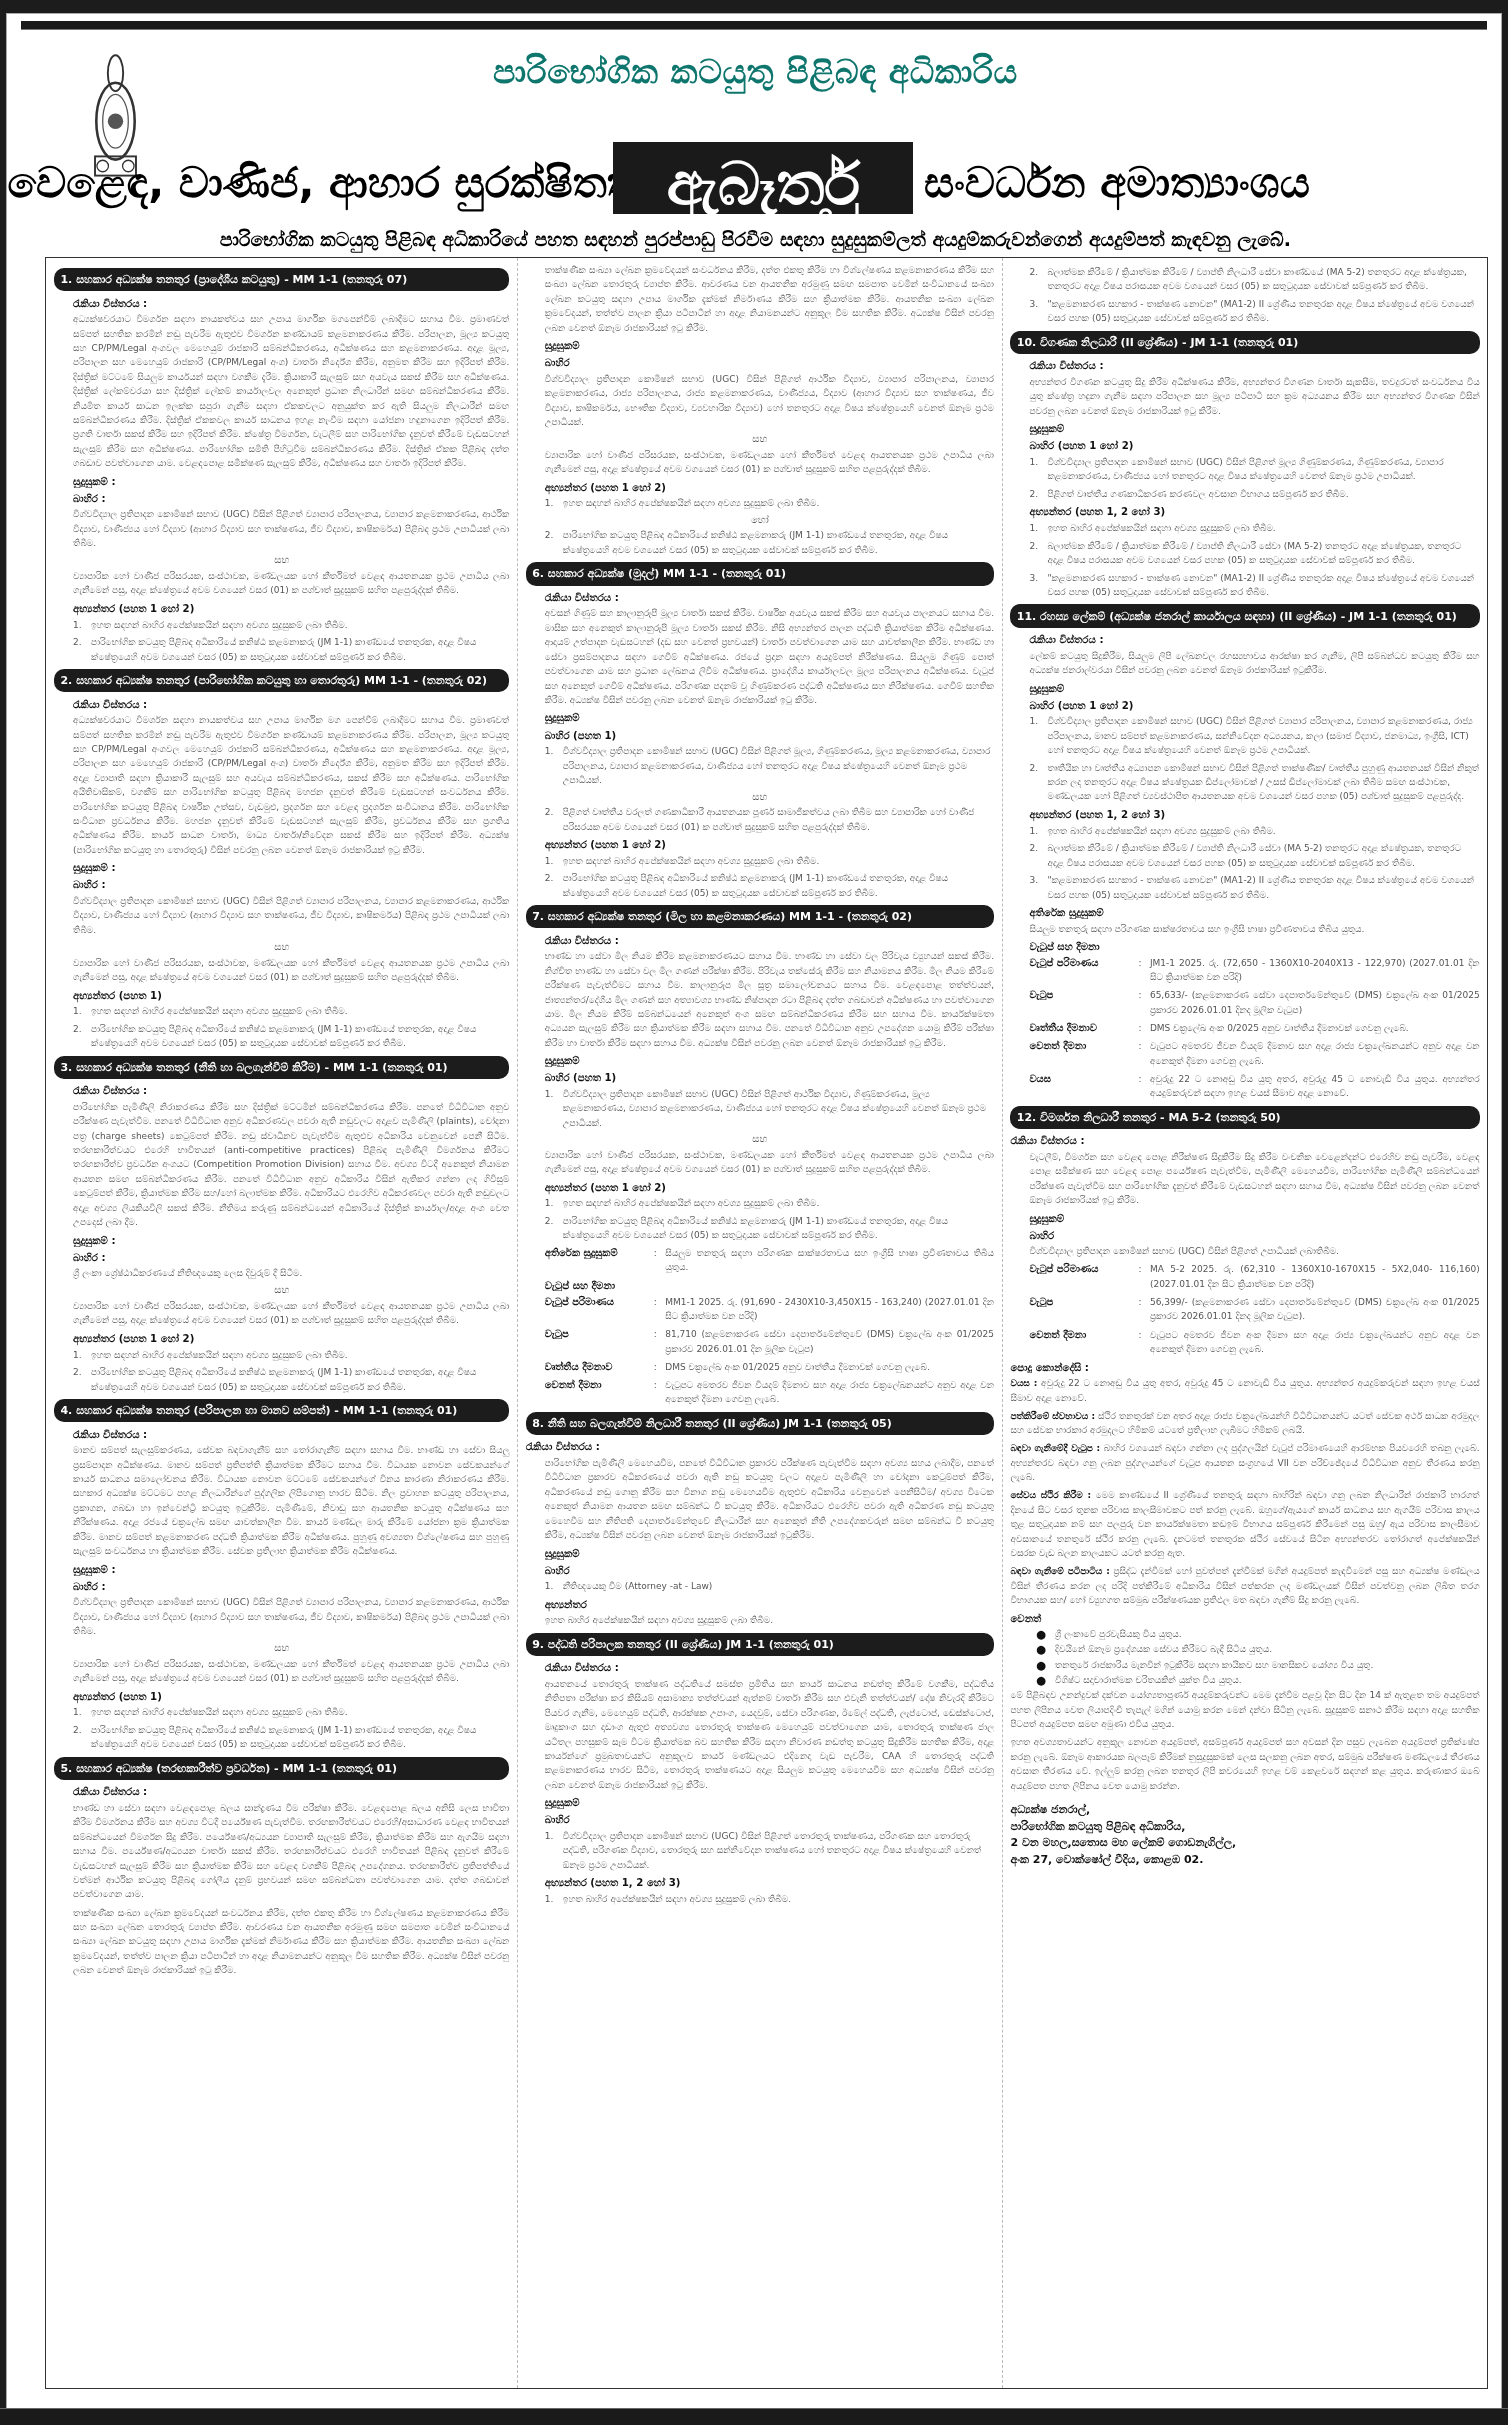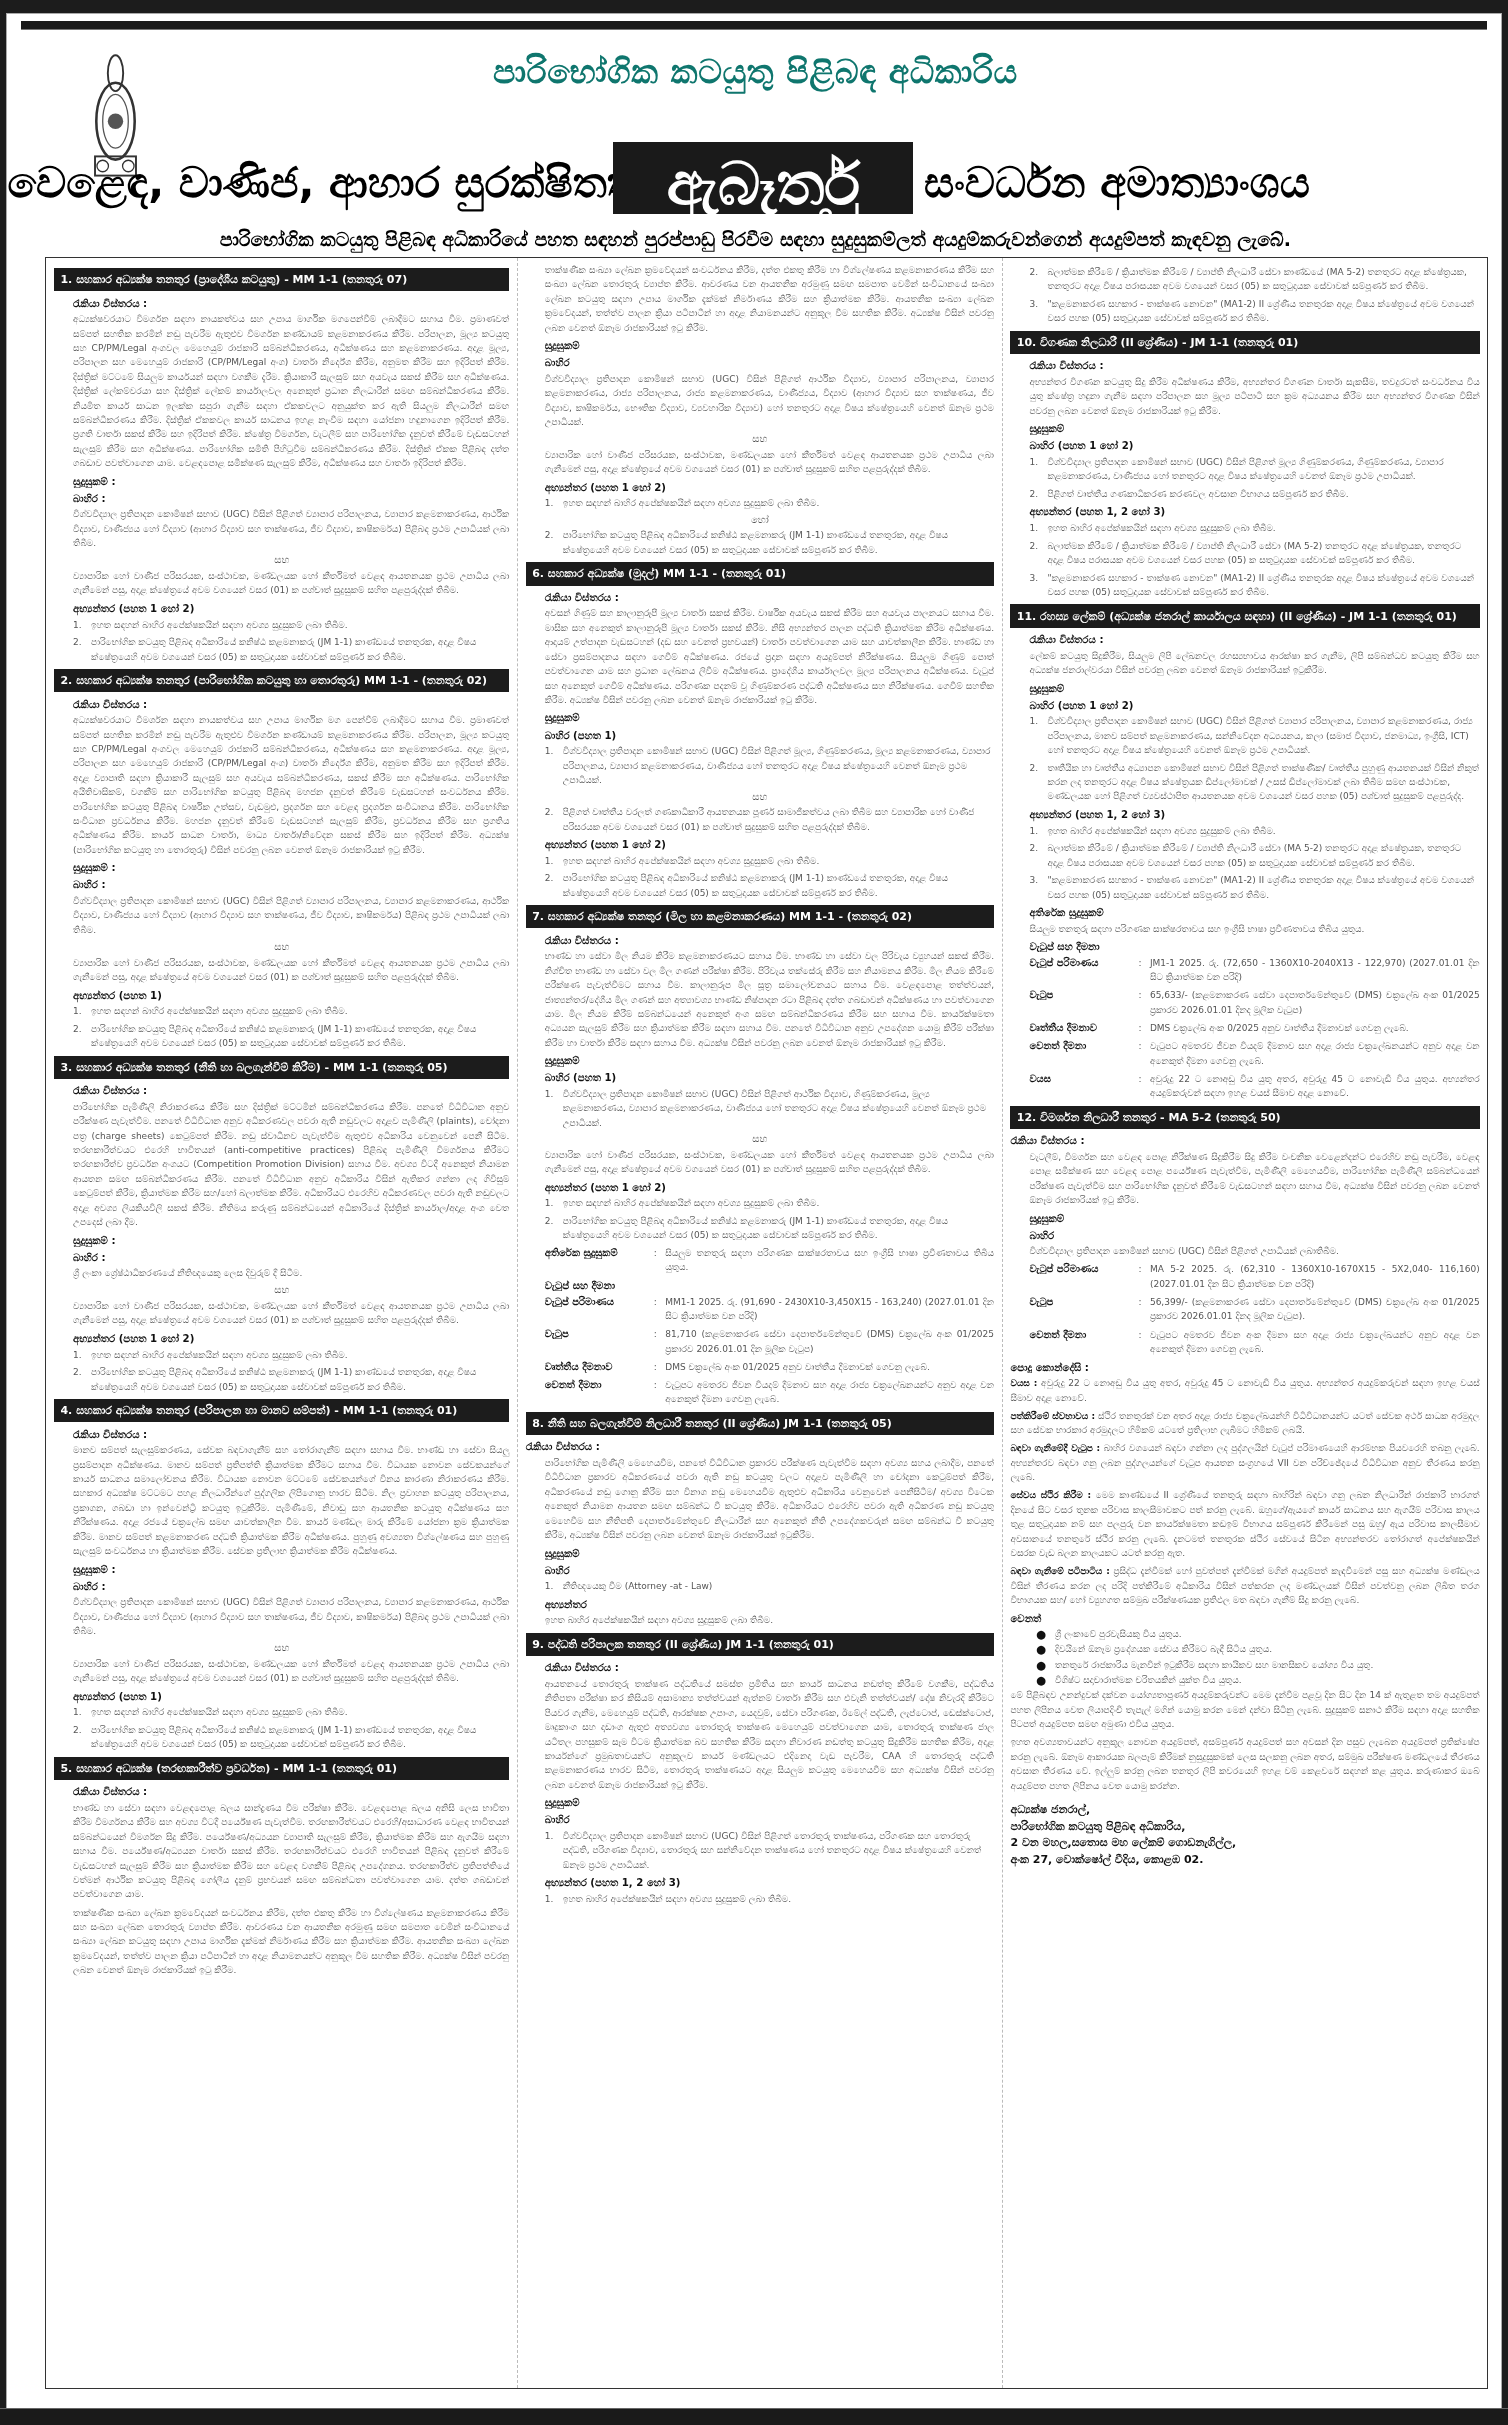--- a/index.html
+++ b/index.html
@@ -16,21 +16,21 @@
   .h-min { position: absolute; left: 0; width: 1496px; top: 96px; text-align: left; font-size: 42px; font-weight: bold; color: #000; margin-top: 48px; }
   .h-badge { position: absolute; left: 606px; top: 128px; width: 300px; height: 72px; background: #1a1a1a; color: #fff; font-size: 59px; font-weight: bold; text-align: center; line-height: 83px; }
   .h-sub { position: absolute; left: 0; width: 1496px; top: 214px; text-align: center; font-size: 19px; font-weight: bold; color: #000; }
 
   .cols { position: absolute; left: 38px; top: 243px; width: 1443px; height: 2132px; border: 1.3px solid #333; background: #fff; display: flex; }
   .col { height: 100%; padding: 5.1px 7.7px; overflow: hidden; position: relative; }
   .col.c1 { width: 472px; border-right: 1.3px dashed #bbb; }
   .col.c2 { width: 485px; border-right: 1.3px dashed #bbb; }
   .col.c3 { width: 485px; }
 
-  .sec-head { background: #1c1c1c; color: #fff; font-size: 11px; font-weight: bold; padding: 5.1px 6.4px; margin: 5.1px 0 6.4px 0; white-space: nowrap; overflow: hidden; }
+  .sec-head { background: #1c1c1c; color: #fff; font-size: 11px; font-weight: bold; padding: 5.1px 6.4px; margin: 5.1px 0 6.4px 0; white-space: nowrap; overflow: hidden; border-radius: 10px; }
   .lbl { font-size: 10.2px; font-weight: bold; color: #111; margin: 5.1px 0 2.6px 19px; }
   .lbl.flush { margin-left: 0; }
   .para { font-size: 9px; line-height: 14.4px; color: #555; text-align: justify; margin: 0 0 3.8px 19px; }
   .para.flush { margin-left: 0; }
   .center { text-align: center; font-size: 10px; color: #555; margin: 2.6px 0; }
   .li { display: flex; font-size: 9px; line-height: 14.4px; color: #555; margin: 1.9px 0 3.2px 19px; }
   .li .n { width: 18px; flex: none; }
   .kv { display: flex; font-size: 9px; line-height: 14.4px; margin: 2.6px 0 3.8px 19px; }
   .kv .k { width: 109px; flex: none; font-weight: bold; color: #111; font-size: 10px; }
   .kv .c { width: 11.5px; flex: none; color: #555; }
@@ -98,21 +98,21 @@
       <div class="lbl">අභ්‍යන්තර (පහත 1)</div>
       <div class="li">
           <span class="n">1.</span>
           <span>ඉහත සඳහන් බාහිර අපේක්ෂකයින් සඳහා අවශ්‍ය සුදුසුකම් ලබා තිබීම.</span>
         </div>
       <div class="li">
           <span class="n">2.</span>
           <span>පාරිභෝගික කටයුතු පිළිබඳ අධිකාරියේ කනිෂ්ඨ කළමනාකරු (JM 1-1) කාණ්ඩයේ තනතුරක, අදාළ විෂය ක්ෂේත්‍රයෙහි අවම වශයෙන් වසර (05) ක සතුටුදායක සේවාවක් සම්පූර්ණ කර තිබීම.</span>
         </div>
 
-      <div class="sec-head">3. සහකාර අධ්‍යක්ෂ තනතුර (නීති හා බලගැන්වීම් කිරීම) - MM 1-1 (තනතුරු 05)</div>
+      <div class="sec-head">3. සහකාර අධ්‍යක්ෂ තනතුර (නීති හා බලගැන්වීම් කිරීම) - MM 1-1 (තනතුරු 01)</div>
       <div class="lbl">රැකියා විස්තරය :</div>
       <div class="para">පාරිභෝගික පැමිණිලි නිරාකරණය කිරීම සහ දිස්ත්‍රික් මට්ටමින් සම්බන්ධීකරණය කිරීම. පනතේ විධිවිධාන අනුව පරීක්ෂණ පැවැත්වීම. පනතේ විධිවිධාන අනුව අධිකරණවල පවරා ඇති නඩුවලට අදාළව පැමිණිලි (plaints), චෝදනා පත්‍ර (charge sheets) කෙටුම්පත් කිරීම. නඩු ස්වාධීනව පැවැත්වීම ඇතුළුව අධිකාරිය වෙනුවෙන් පෙනී සිටීම. තරඟකාරීත්වයට එරෙහි භාවිතයන් (anti-competitive practices) පිළිබඳ පැමිණිලි විමර්ශනය කිරීමට තරඟකාරීත්ව ප්‍රවර්ධන අංශයට (Competition Promotion Division) සහාය වීම. අවශ්‍ය විටදී අනෙකුත් නියාමන ආයතන සමඟ සම්බන්ධීකරණය කිරීම. පනතේ විධිවිධාන අනුව අධිකාරිය විසින් ඇතිකර ගන්නා ලද ගිවිසුම් කෙටුම්පත් කිරීම, ක්‍රියාත්මක කිරීම සහ/හෝ බලාත්මක කිරීම. අධිකාරියට එරෙහිව අධිකරණවල පවරා ඇති නඩුවලට අදාළ අවශ්‍ය ලියකියවිලි සකස් කිරීම. නීතිමය කරුණු සම්බන්ධයෙන් අධිකාරියේ දිස්ත්‍රික් කාර්යාල/අදාළ අංශ වෙත උපදෙස් ලබා දීම.</div>
       <div class="lbl">සුදුසුකම් :</div>
       <div class="lbl">බාහිර :</div>
       <div class="para">ශ්‍රී ලංකා ශ්‍රේෂ්ඨාධිකරණයේ නීතිඥයෙකු ලෙස දිවුරුම් දී සිටීම.</div>
       <div class="center">සහ</div>
       <div class="para">ව්‍යාපාරික හෝ වාණිජ පරිසරයක, සංස්ථාවක, මණ්ඩලයක හෝ කීර්තිමත් වෙළඳ ආයතනයක ප්‍රථම උපාධිය ලබා ගැනීමෙන් පසු, අදාළ ක්ෂේත්‍රයේ අවම වශයෙන් වසර (01) ක පශ්චාත් සුදුසුකම් සහිත පළපුරුද්දක් තිබීම.</div>
       <div class="lbl">අභ්‍යන්තර (පහත 1 හෝ 2)</div>
       <div class="li">
           <span class="n">1.</span>

